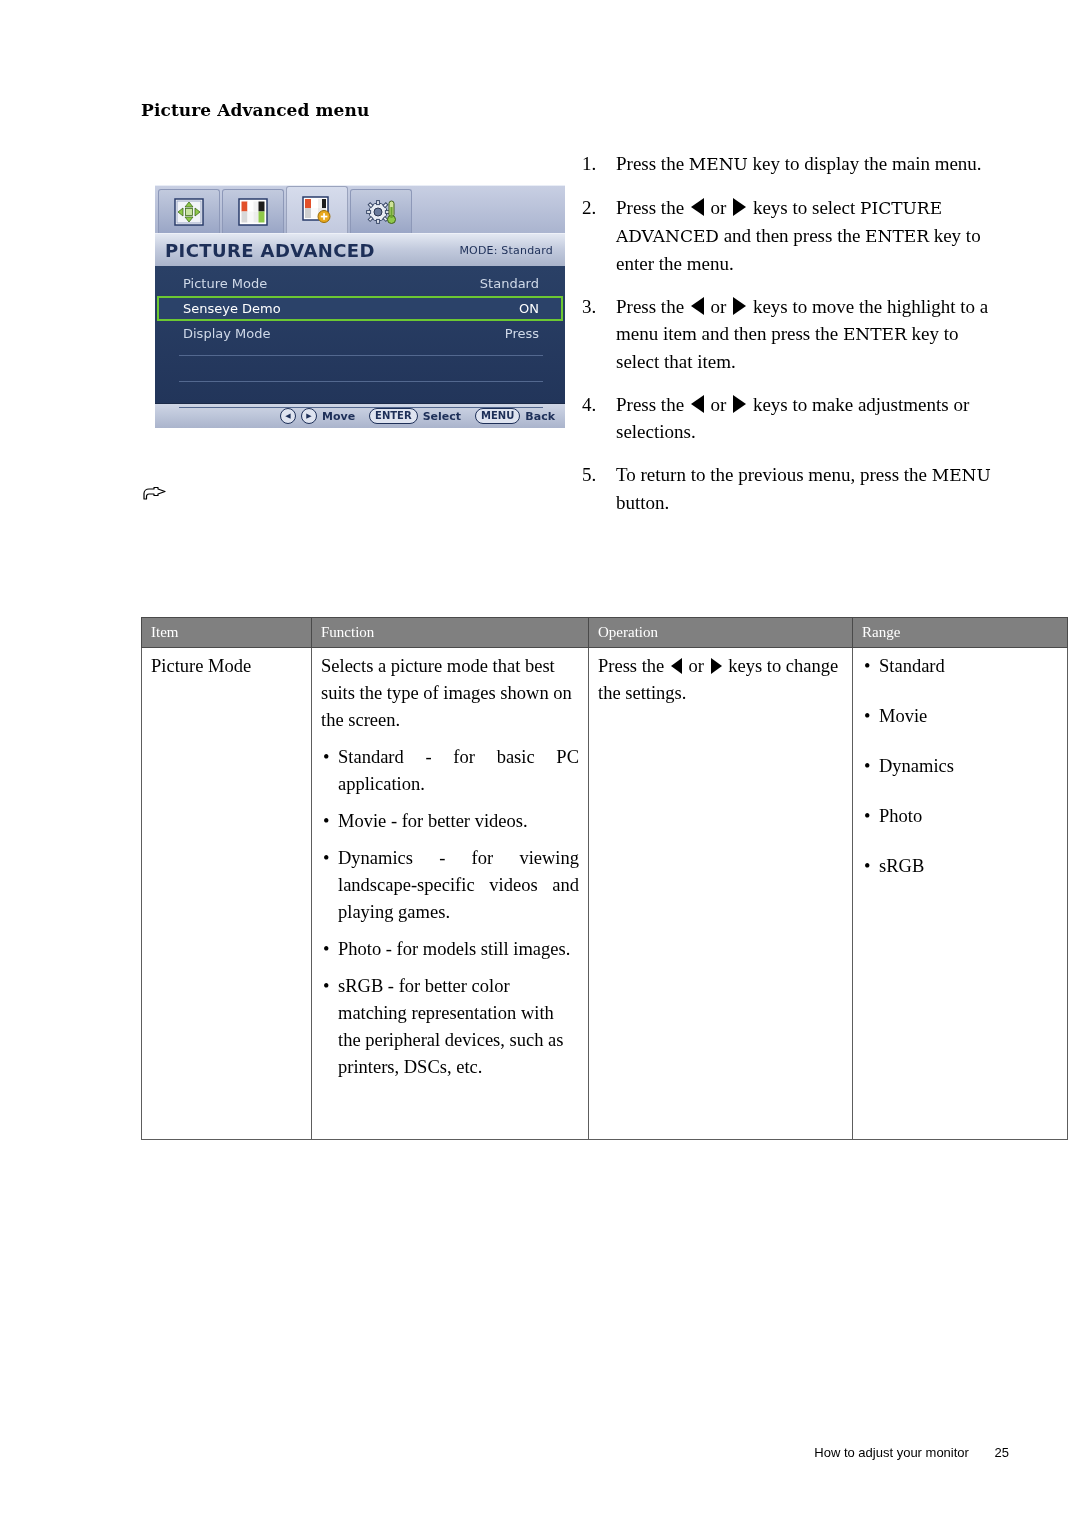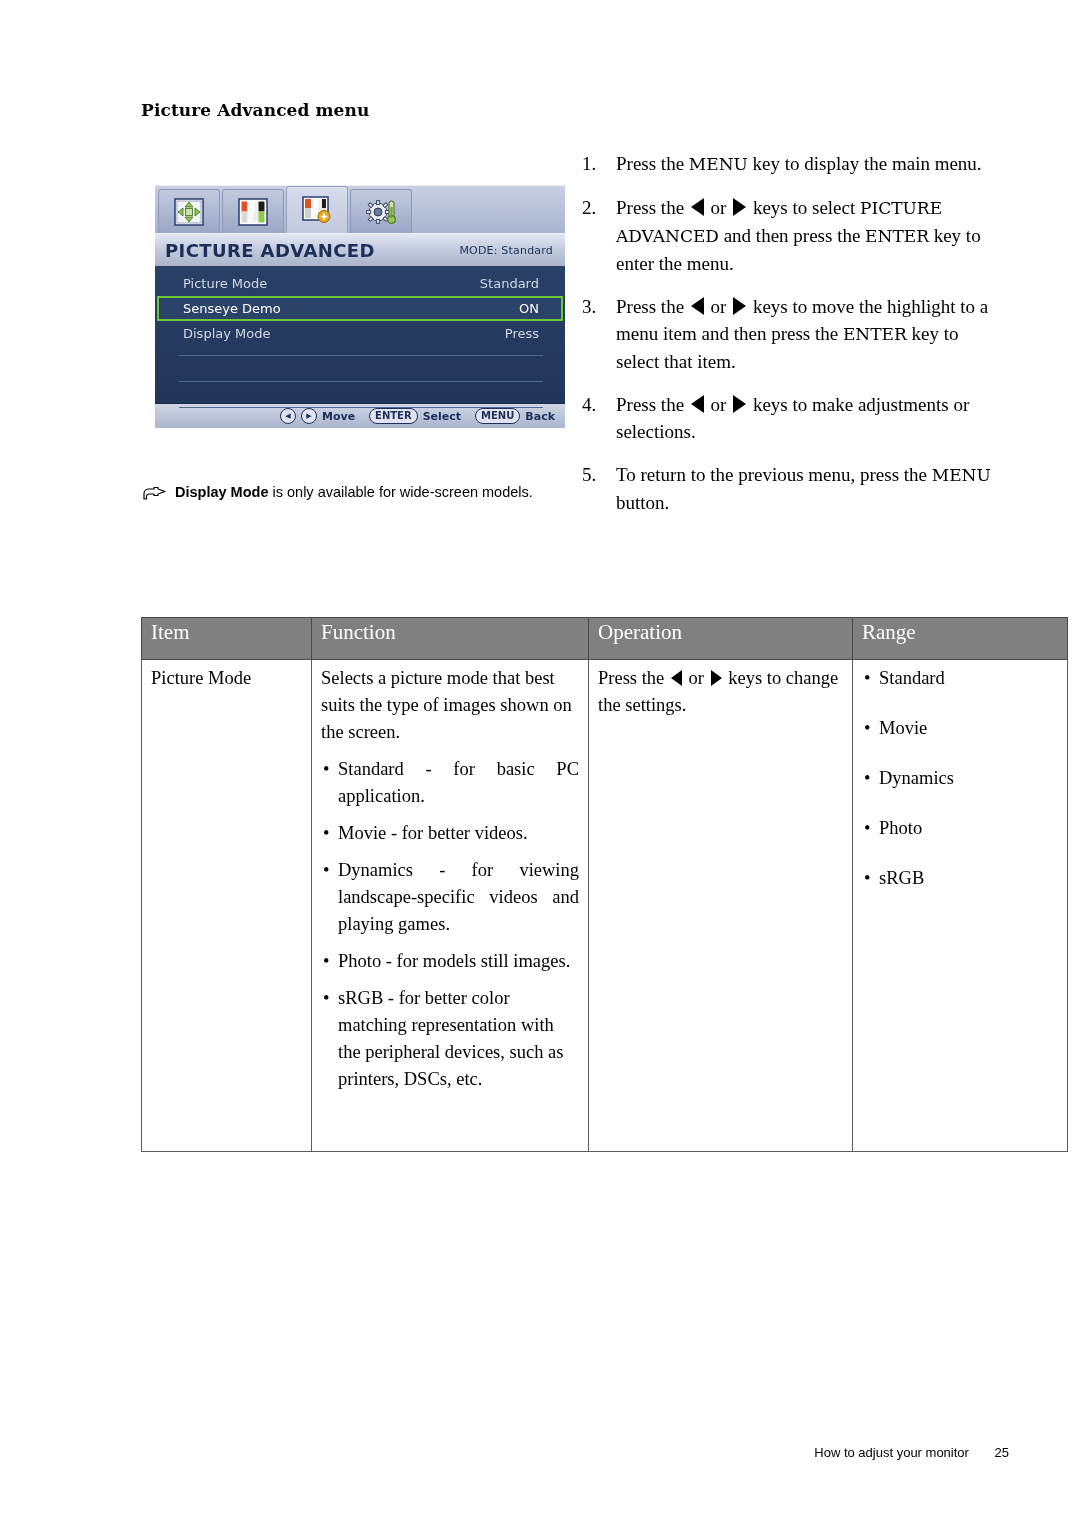--- a/index.html
+++ b/index.html
@@ -233,23 +233,23 @@
     vertical-align: top;
     padding: 5px 9px 6px 9px;
     font-size: 18.5px;
     line-height: 27px;
     font-weight: normal;
     text-align: left;
   }
   .tbl thead th {
     background: #808080;
     color: #ffffff;
-    font-size: 21px;
+    font-size: 15px;
     line-height: 22px;
-    padding: 3px 9px 16px 9px;
+    padding: 3px 9px 4px 9px;
     border-color: #4a4a4a;
   }
   .tbl tbody td { height: 480px; }
   .col-item { width: 151px; }
   .col-func { width: 258px; }
   .col-oper { width: 245px; }
   .col-range { width: 196px; }
   .ul-none {
     list-style: none;
     margin: 0;
@@ -386,23 +386,20 @@
     <span class="fsep"></span>
     <span class="key-round">MENU</span>
     <span>Back</span>
   </div>
 </div>
 
 <div class="note">
   <svg class="hand-icon" viewBox="0 0 26 18">
     <path d="M3 8.5 C3 5.5 5.5 4 8 4 L13 4 L13 2.5 L17 2.5 L17 4 L24 6.5 L17 9 L17 10.5 L13 10.5 L13 9 L8 9 C6.5 9 5.5 10 5.5 11.5 L5.5 14 L3 14 Z" fill="none" stroke="#000" stroke-width="1.2" stroke-linejoin="round"></path>
   </svg>
-  <div class="note-body">
-    <b>Display Mode</b><span> is only available for wide-screen models.</span>
-  </div>
 </div>
 
 <div class="steps">
 
   <div class="step">
     <div class="step-num">1.</div>
     <div class="step-text"><span>Press the </span><b>MENU</b><span> key to display the main menu.</span></div>
   </div>
 
   <div class="step">

